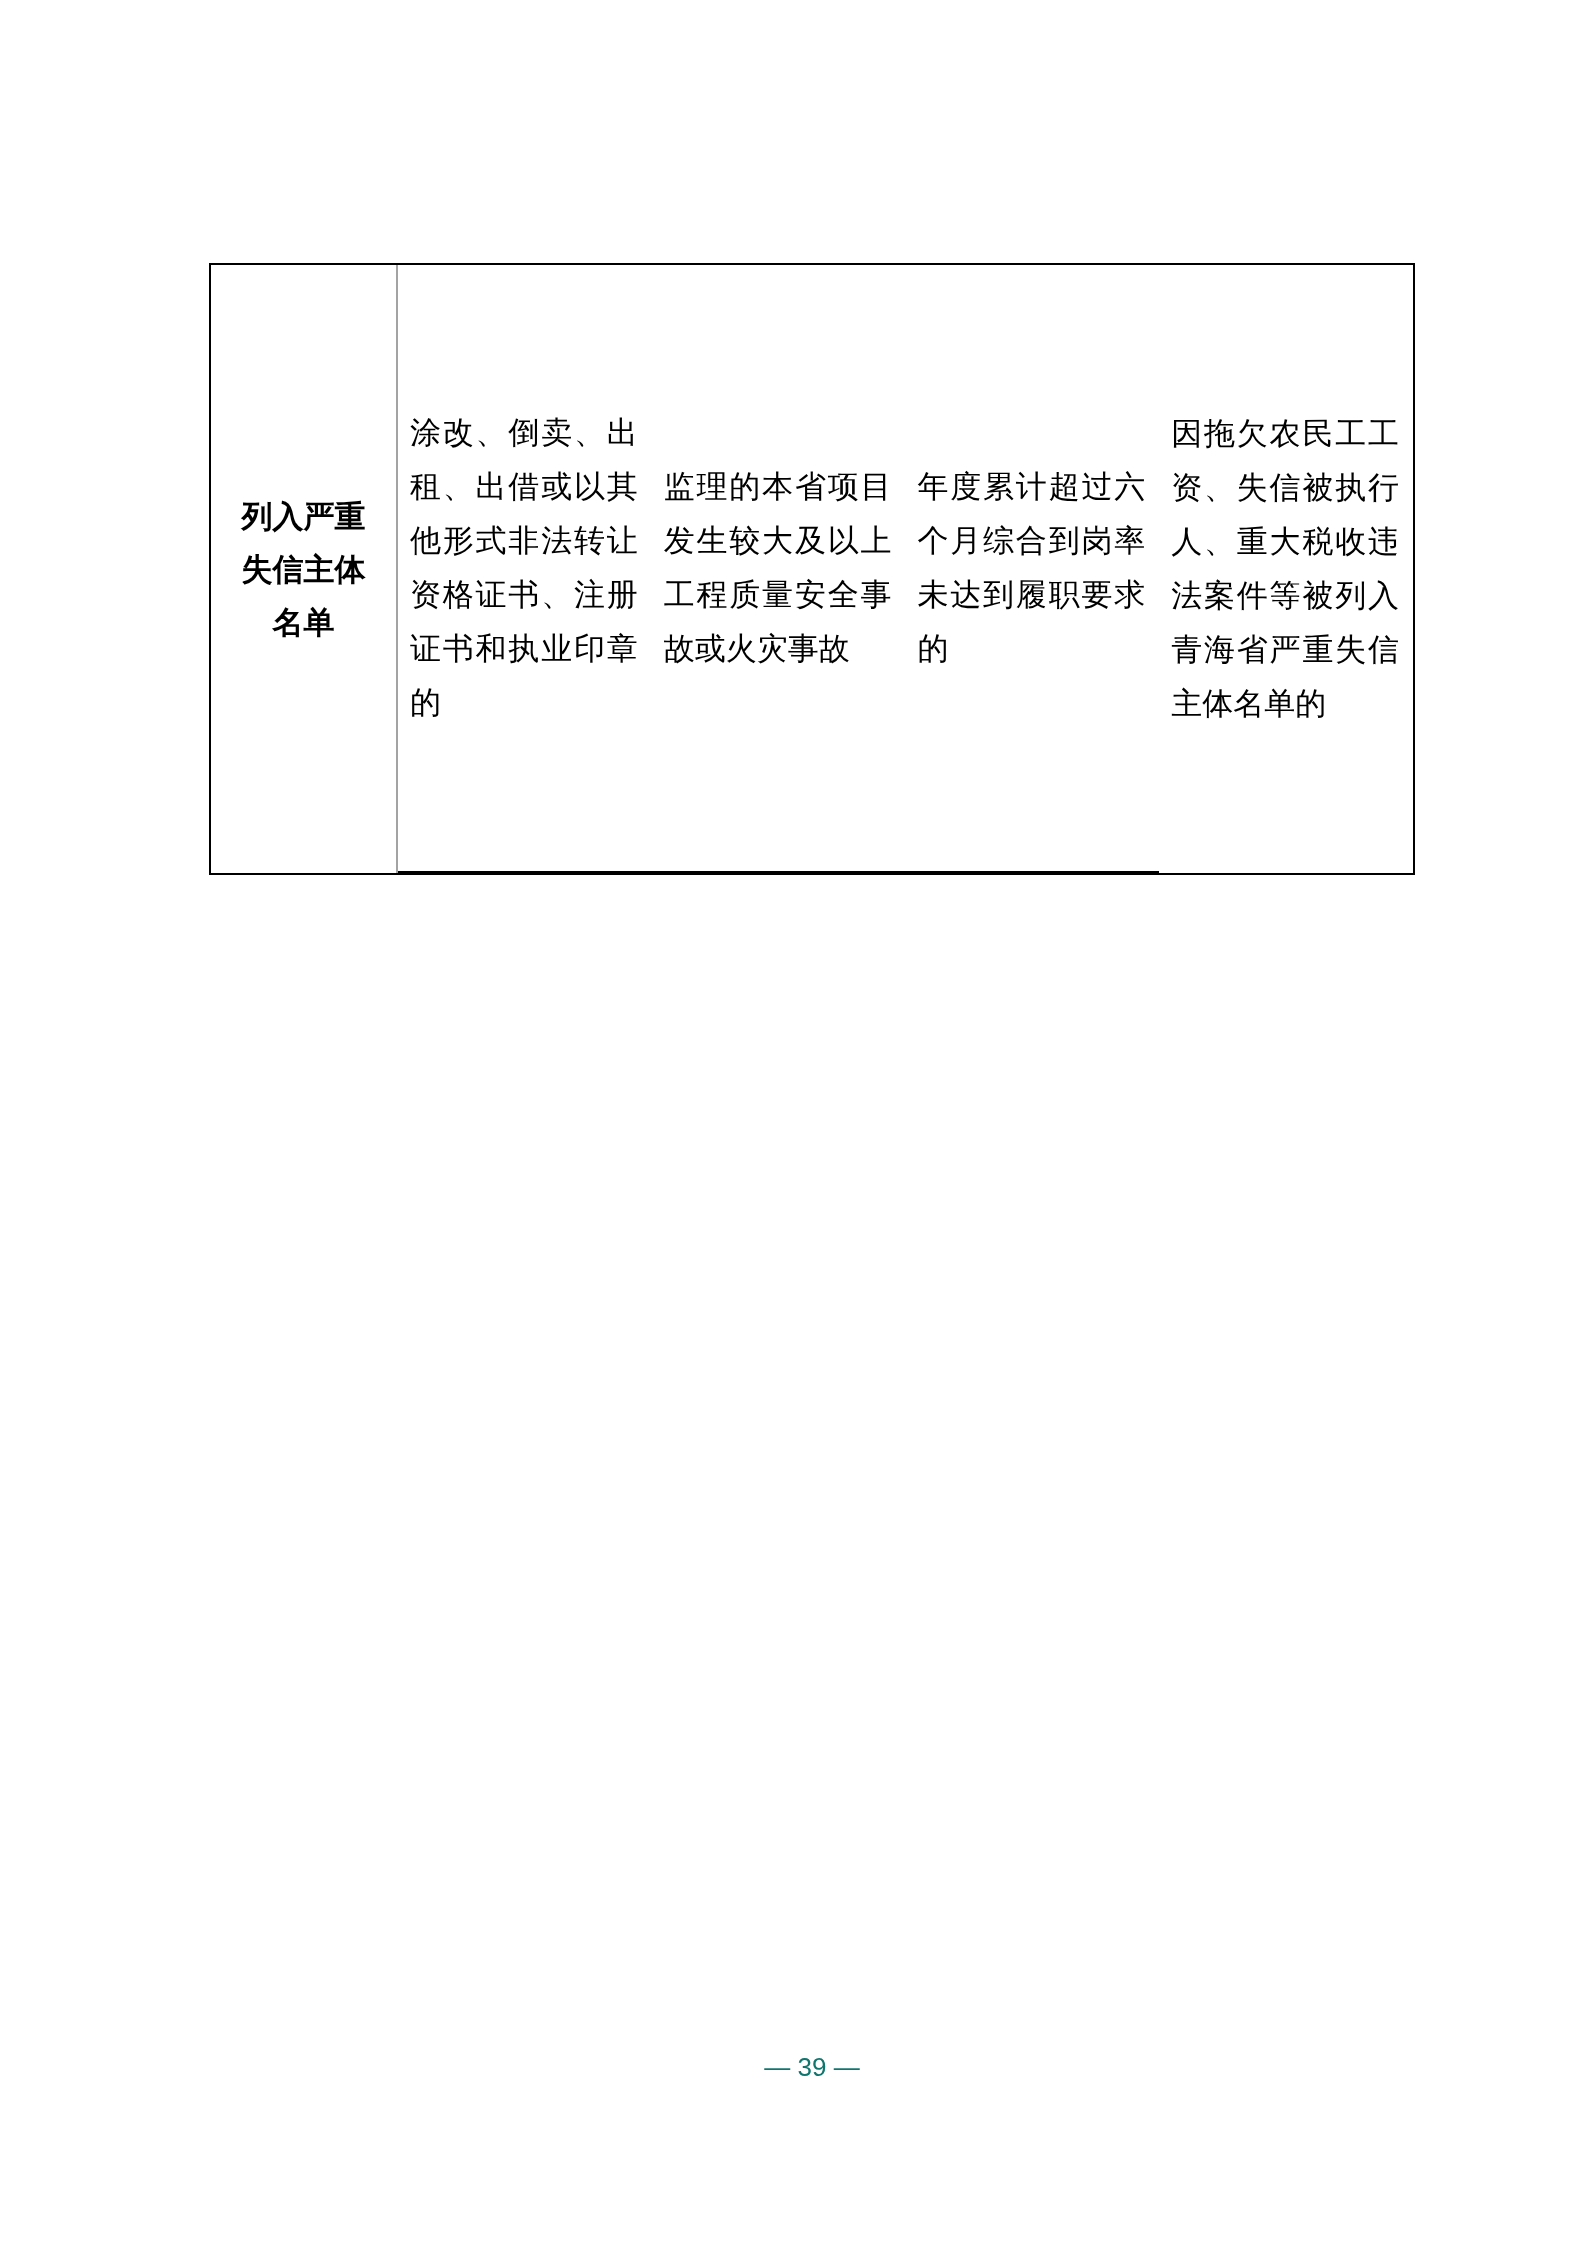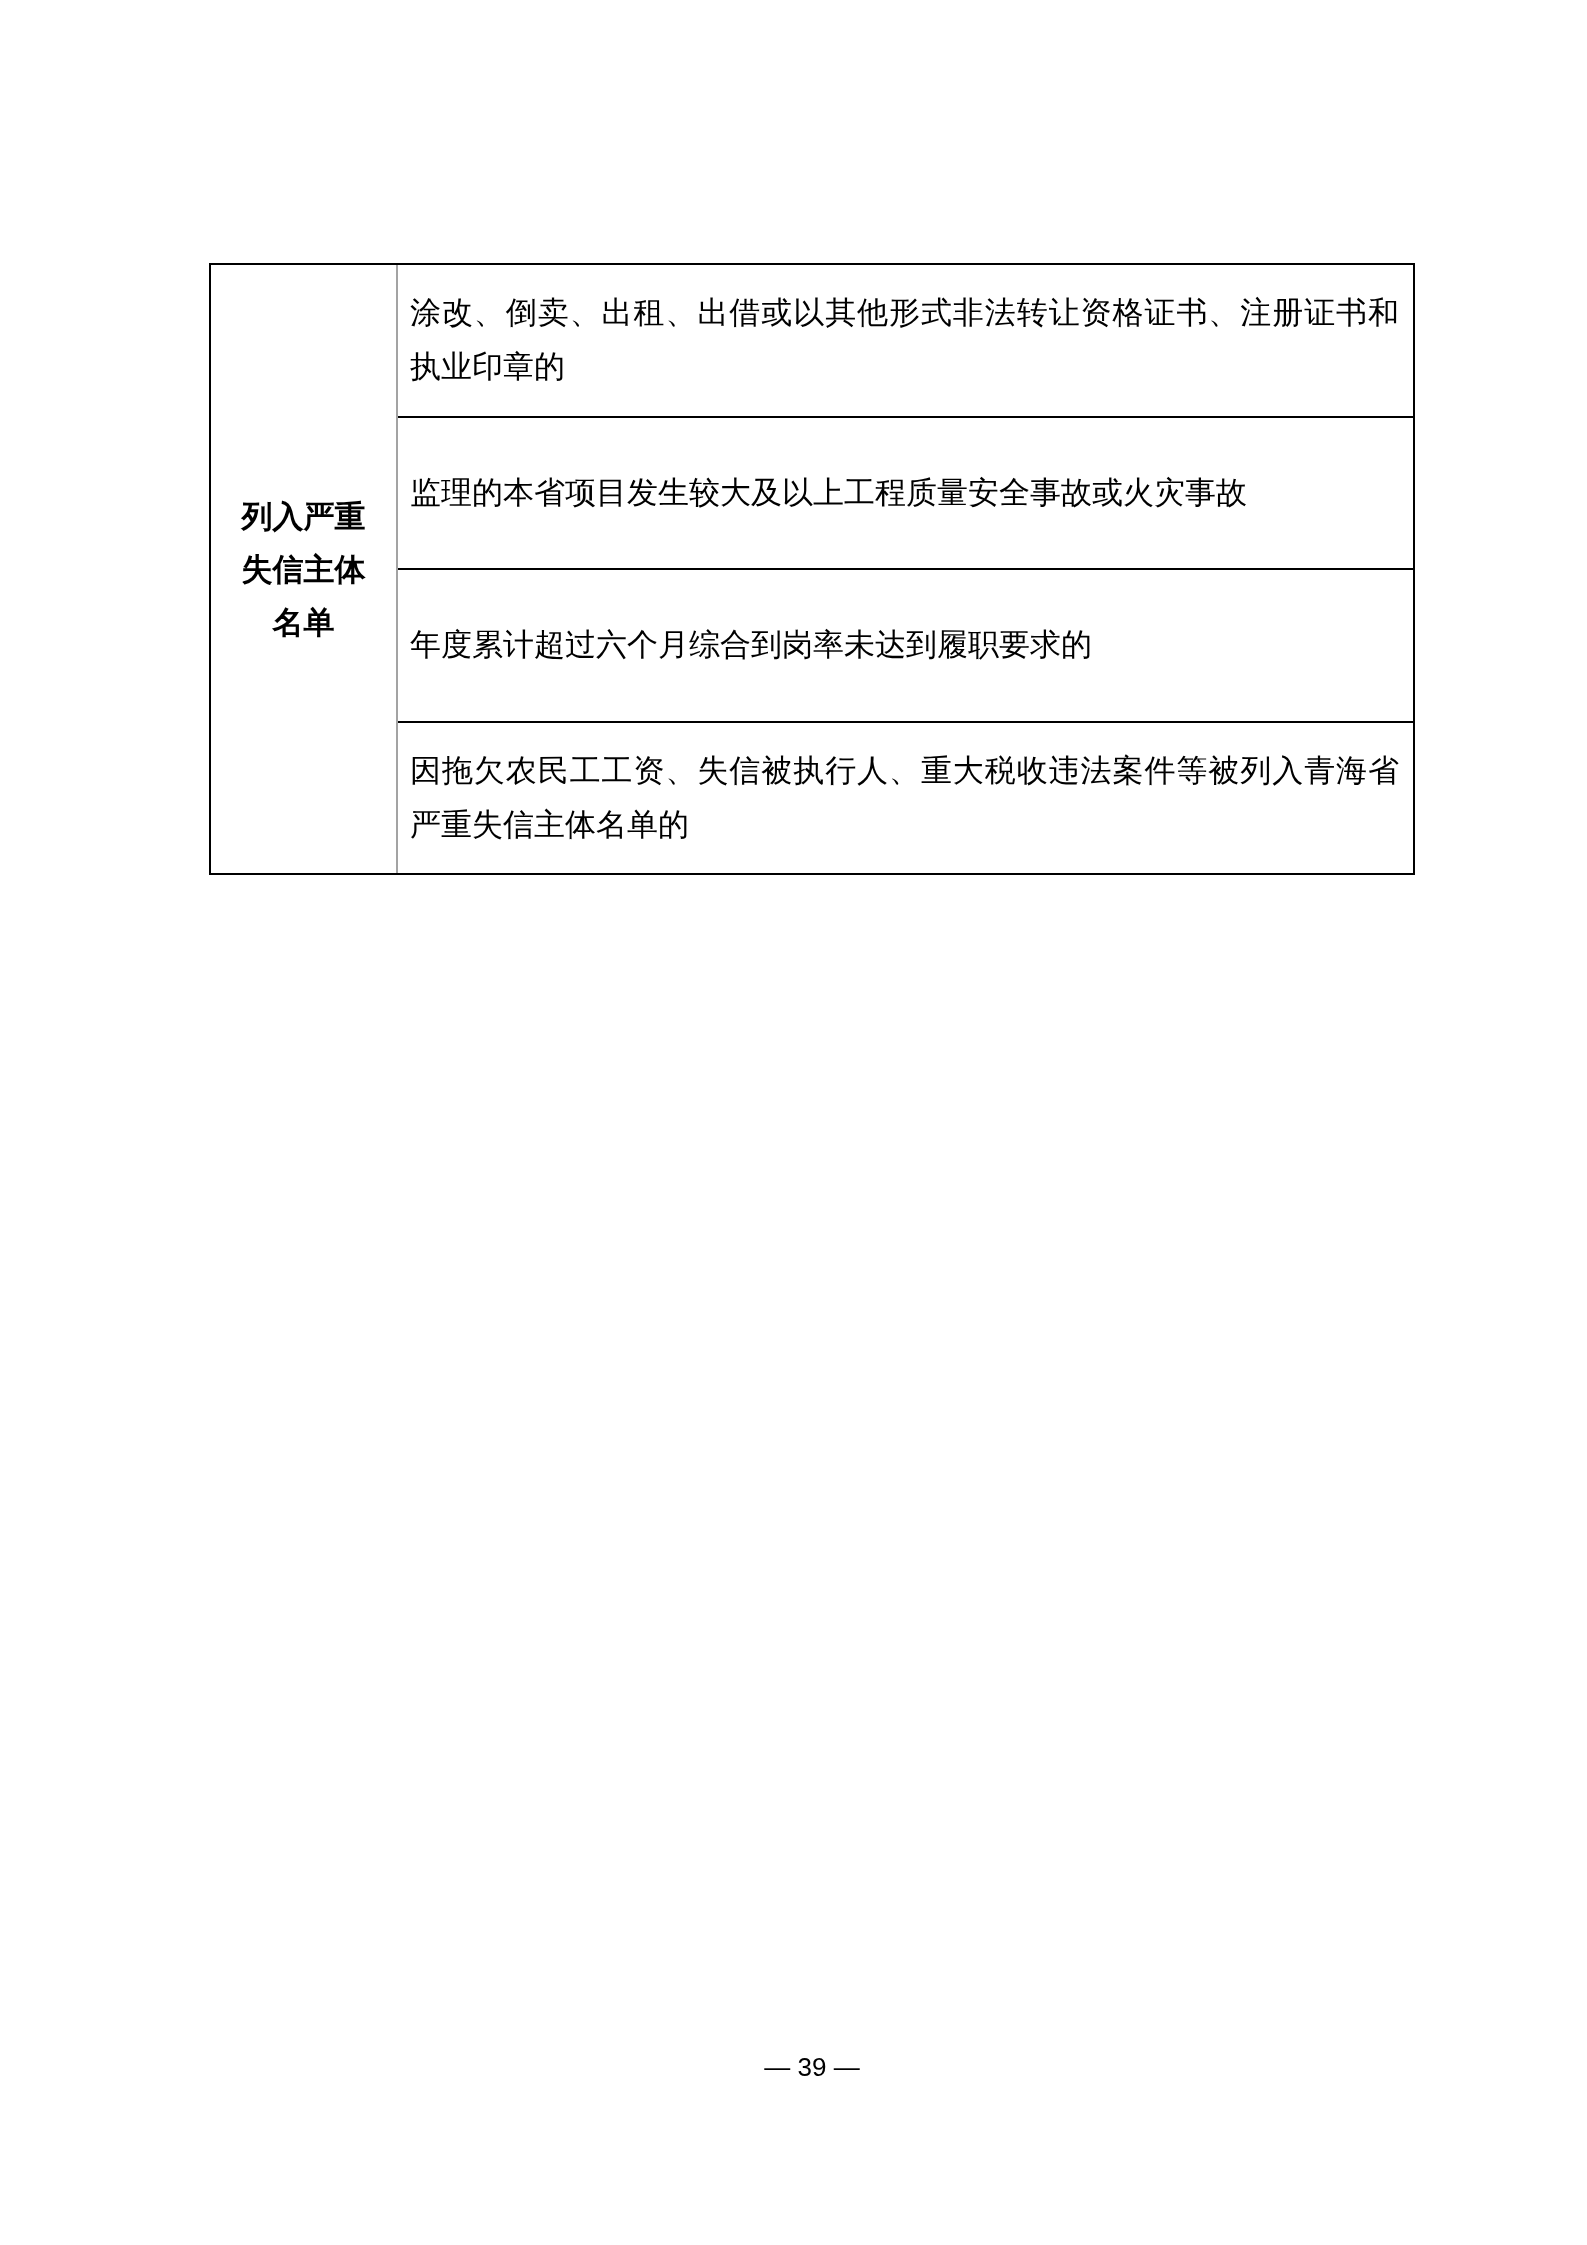--- a/index.html
+++ b/index.html
@@ -39,21 +39,21 @@
     width: 132px;
     font-size: 31px;
     font-weight: bold;
     line-height: 53px;
     text-align: center;
     letter-spacing: 0;
   }
   .rows-col {
     flex: 1 1 auto;
     display: flex;
-    flex-direction: column;
+    flex-direction: row;
   }
   .t-row {
     flex: 1 1 0;
     border-bottom: 2px solid #000000;
     box-sizing: border-box;
     display: flex;
     align-items: center;
     padding: 0 14px 0 12px;
     overflow: hidden;
   }
@@ -72,21 +72,21 @@
   .page-footer {
     position: absolute;
     left: 209px;
     top: 2054px;
     width: 1206px;
     text-align: center;
   }
   .page-number {
     font-size: 26px;
     line-height: 26px;
-    color: #000000;
+    color: #0f766e;
   }
 </style>
 </head>
 <body>
 
 <div class="page">
 
   <div class="doc-table">
 
     <div class="header-cell">

